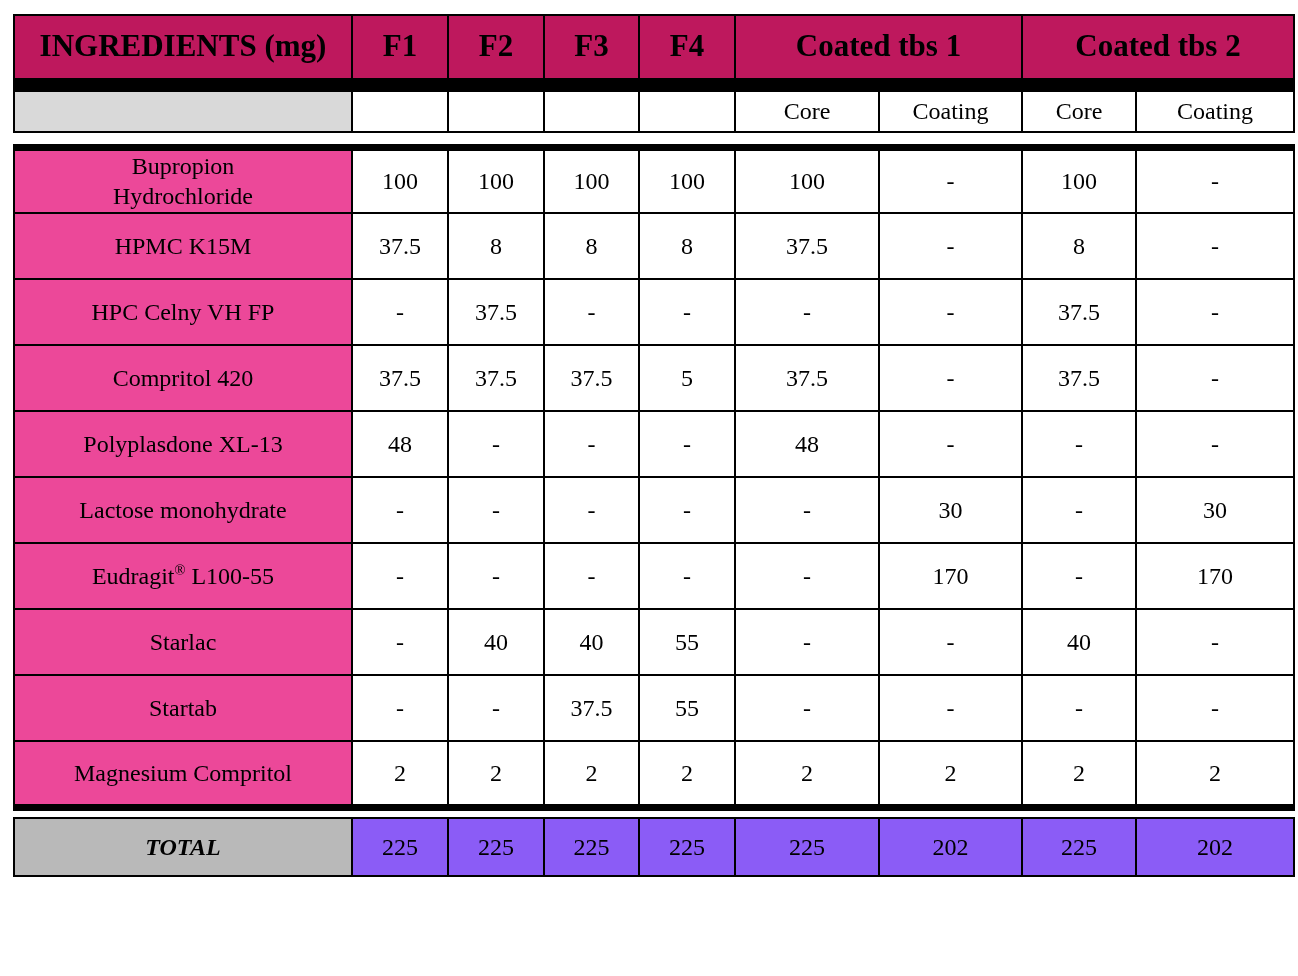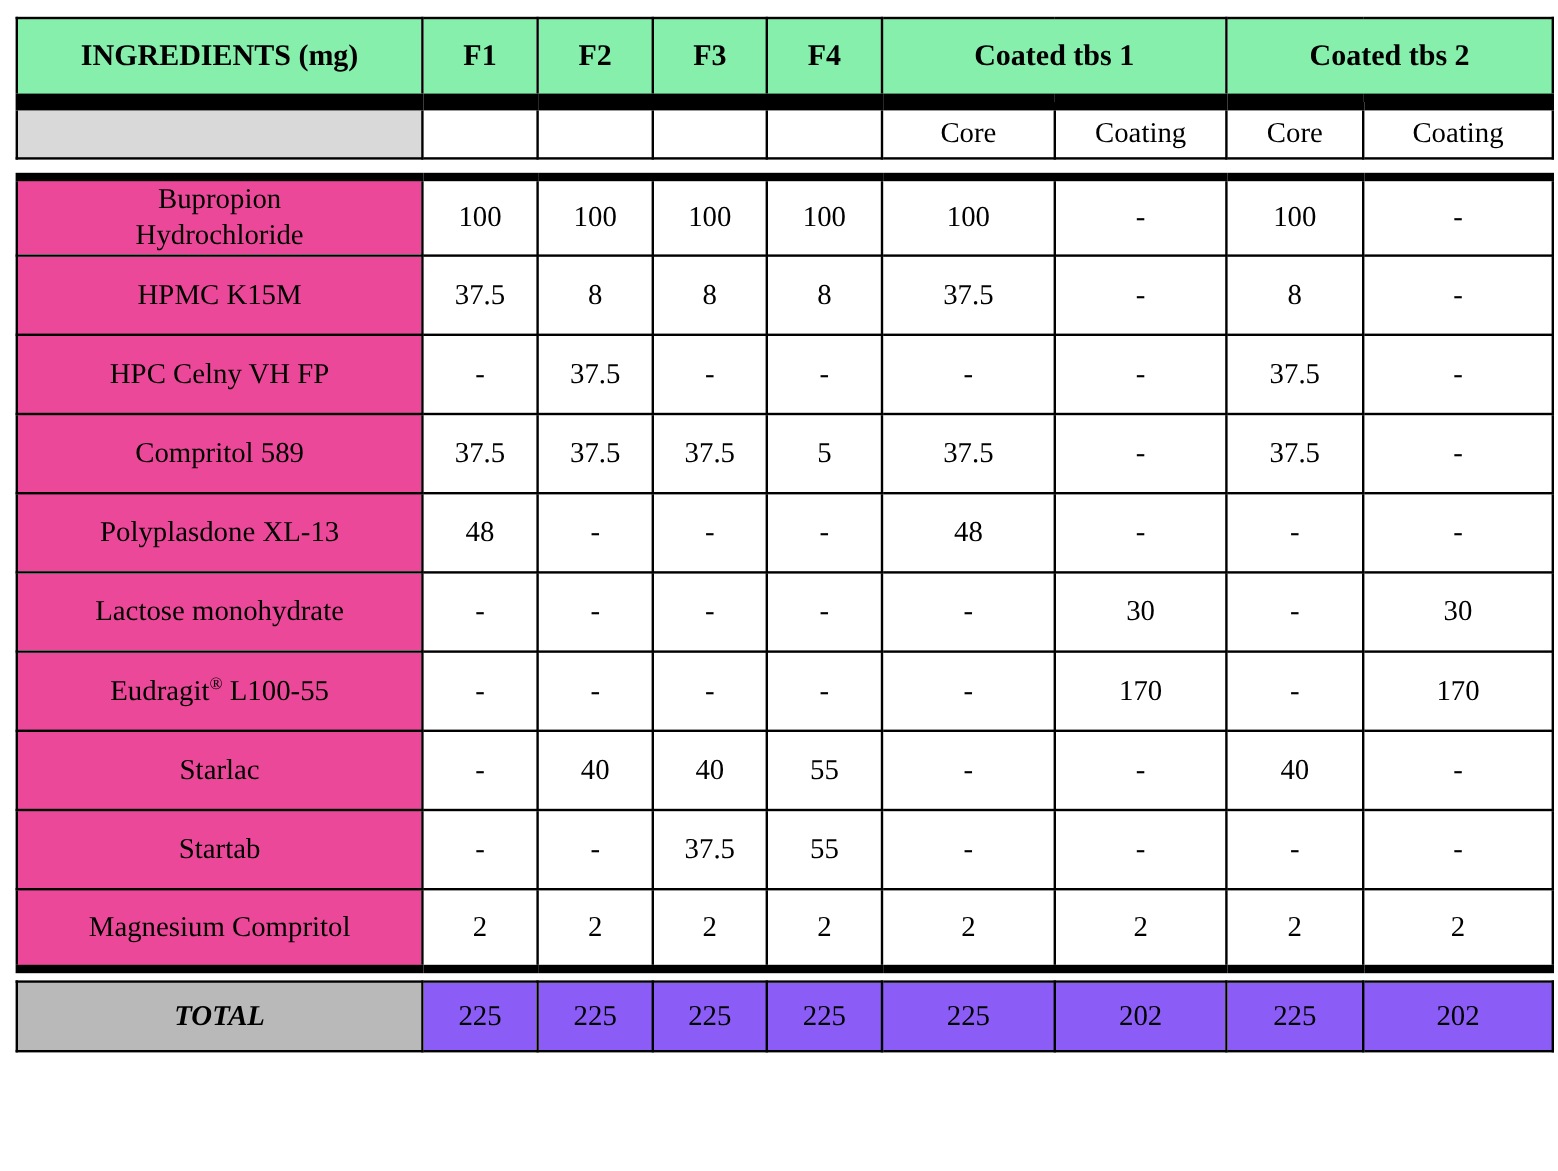--- a/index.html
+++ b/index.html
@@ -22,26 +22,26 @@
     vertical-align: middle;
     padding: 0 4px;
     font-size: 24px;
     font-weight: normal;
     line-height: 1.25;
     overflow: hidden;
   }
 
   
   .header-row th {
-    background: #86efac;
+    background: #be185d;
     border: 2px solid #000;
     border-bottom: 7px solid #000;
     height: 66px;
     font-weight: bold;
-    font-size: 25px;
+    font-size: 31px;
   }
 
   
   .spacer td { border: none; background: #fff; padding: 0; height: 7px; }
   .spacer-b td { height: 15px; }
   .spacer-c td { height: 11px; }
 
   
   .subheader-row td {
     border: 2px solid #000;
@@ -153,21 +153,21 @@
   <td class="val">-</td>
           <td class="val">37.5</td>
           <td class="val">-</td>
           <td class="val">-</td>
           <td class="val">-</td>
           <td class="val">-</td>
           <td class="val">37.5</td>
           <td class="val">-</td>
         </tr>
         <tr class="data-row">
-    <td class="lbl">Compritol 589</td>
+    <td class="lbl">Compritol 420</td>
   <td class="val">37.5</td>
           <td class="val">37.5</td>
           <td class="val">37.5</td>
           <td class="val">5</td>
           <td class="val">37.5</td>
           <td class="val">-</td>
           <td class="val">37.5</td>
           <td class="val">-</td>
         </tr>
         <tr class="data-row">

